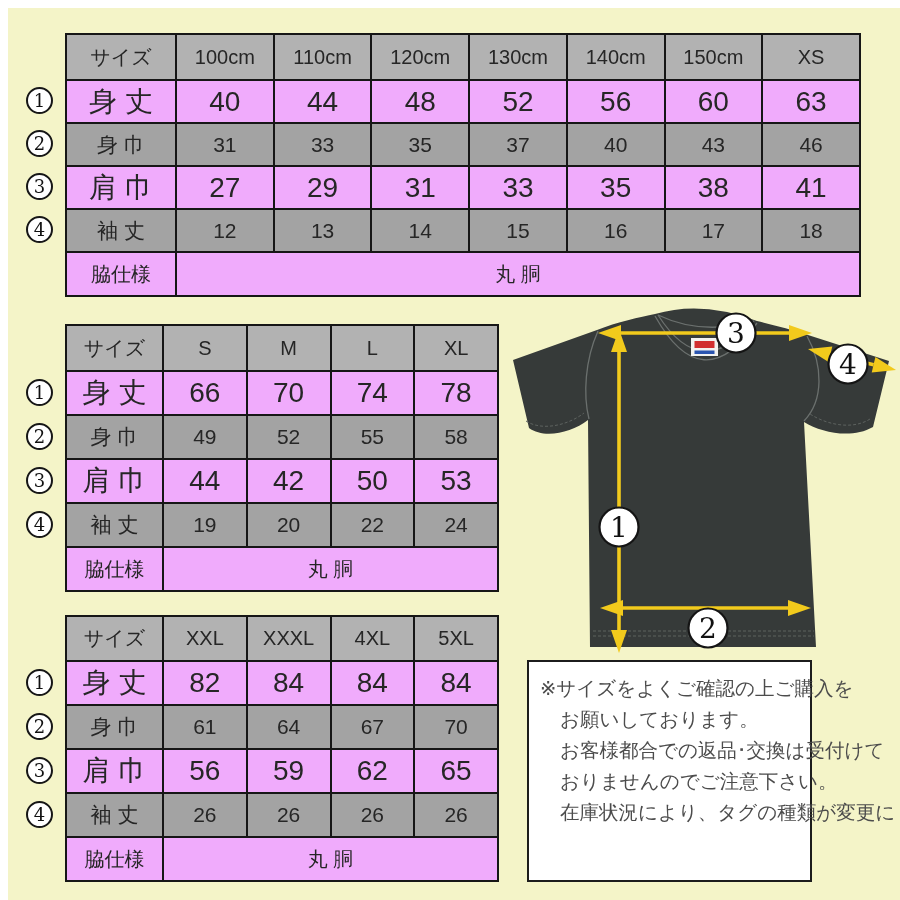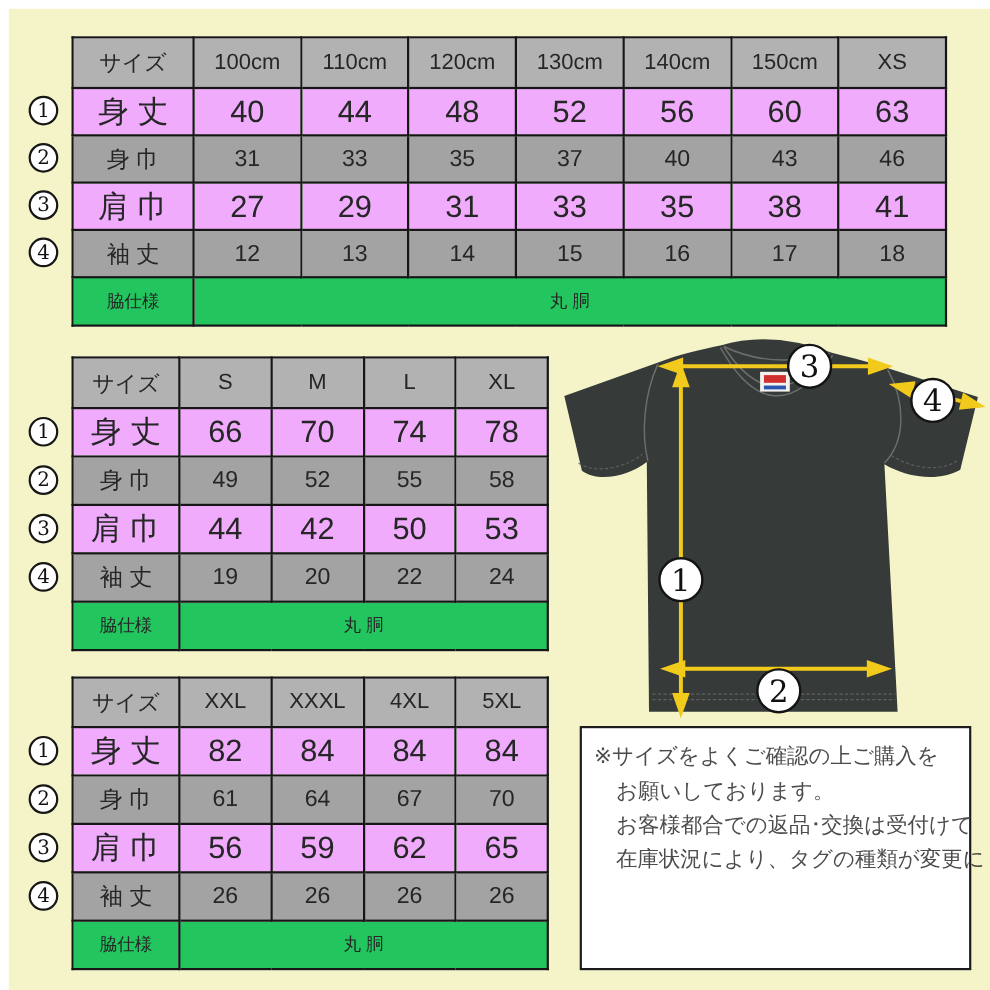--- a/index.html
+++ b/index.html
@@ -13,40 +13,40 @@
     position:absolute;border-collapse:collapse;background:#fff;table-layout:fixed;
     border:2px solid #7f1d1d;
   }
   .size-table th,.size-table td{
     border:2px solid #161616;text-align:center;vertical-align:middle;padding:0;
     font-weight:normal;color:#262626;overflow:hidden;white-space:nowrap;
   }
   .hdr-row th{background:#b2b2b2;font-size:20px;}
   .row-white td{background:#f0abfc;font-size:28px;}
   .row-gray td{background:#a3a3a3;font-size:21px;}
-  .foot-row td{background:#22c55e;font-size:16px;}
+  .foot-row td{background:#f0abfc;font-size:20px;}
   
   .rail-badge{
     position:absolute;width:27px;height:27px;box-sizing:border-box;
     border:2px solid #161616;border-radius:50%;background:#fff;
     font-family:"DejaVu Serif",serif;font-size:18px;line-height:23px;
     text-align:center;color:#111;
   }
   
   .shirt-svg{position:absolute;left:505px;top:300px;width:395px;height:365px;}
   .tee{fill:#363a39;}
   .seam{fill:none;stroke:#6b706e;stroke-width:1.3;}
   .stitch{fill:none;stroke:#5d625f;stroke-width:1;stroke-dasharray:3 2;}
   .arrow-line{stroke:#f2ca1c;stroke-width:3.6;fill:none;}
   .arrow-head{fill:#f2ca1c;stroke:none;}
   .badge-circle{fill:#ffffff;stroke:#141414;stroke-width:2.2;}
   .badge-num{font-family:"DejaVu Serif",serif;font-size:28px;fill:#111;text-anchor:middle;}
   
   .note-box{
-    position:absolute;left:527px;top:660px;width:356px;height:222px;box-sizing:border-box;
+    position:absolute;left:527px;top:660px;width:285px;height:222px;box-sizing:border-box;
     background:#ffffff;border:2px solid #1c1c1c;padding:11px 6px 0 11px;
   }
   .note-line{
     font-size:19.5px;line-height:31px;color:#4c4c4c;padding-left:20px;white-space:nowrap;
   }
   .note-line.first{padding-left:0;}
 </style>
 </head>
 <body>
 
@@ -296,20 +296,21 @@
     <g>
       <circle class="badge-circle" cx="203" cy="328" r="19.5"></circle>
       <text class="badge-num" x="203" y="338">2</text>
     </g>
   </svg>
 
   <div class="note-box">
     <div class="note-line first">※サイズをよくご確認の上ご購入を</div>
     <div class="note-line">お願いしております。</div>
     <div class="note-line">お客様都合での返品･交換は受付けて</div>
+    <div class="note-line">おりませんのでご注意下さい。</div>
     <div class="note-line">在庫状況により、タグの種類が変更に</div>
   </div>
 <div class="rail-badge" style="left: 26px; top: 87px;">1</div>
     <div class="rail-badge" style="left: 26px; top: 130px;">2</div>
     <div class="rail-badge" style="left: 26px; top: 173px;">3</div>
     <div class="rail-badge" style="left: 26px; top: 216px;">4</div>
     <div class="rail-badge" style="left: 26px; top: 379px;">1</div>
     <div class="rail-badge" style="left: 26px; top: 423px;">2</div>
     <div class="rail-badge" style="left: 26px; top: 467px;">3</div>
     <div class="rail-badge" style="left: 26px; top: 511px;">4</div>

